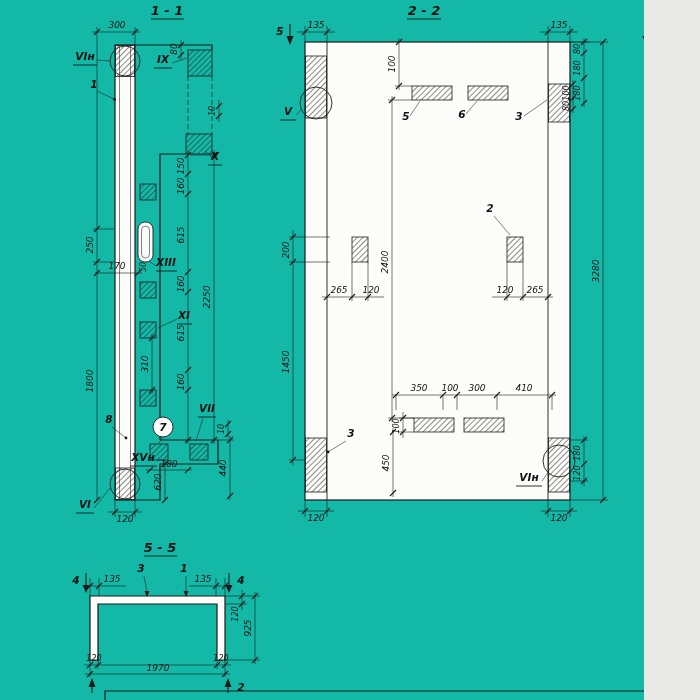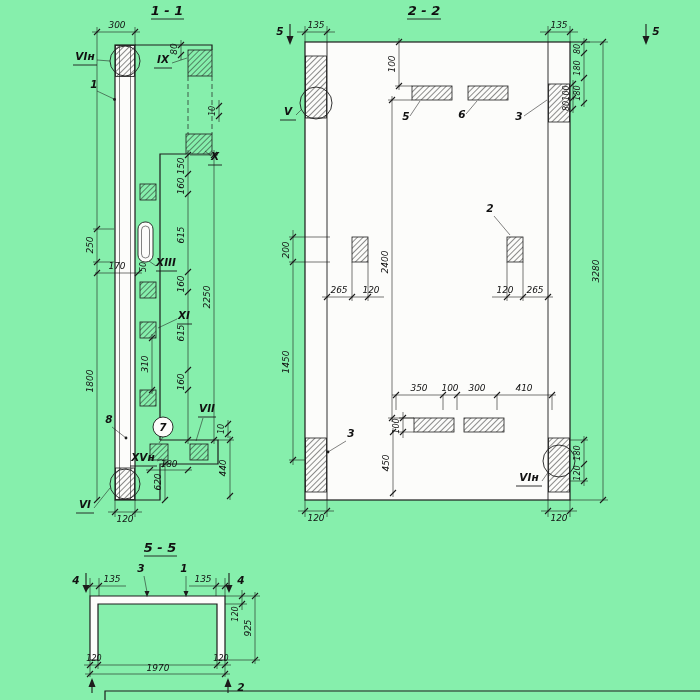--- a/index.html
+++ b/index.html
@@ -1,16 +1,16 @@
 <!DOCTYPE html>
 <html><head>
 <meta charset="utf-8">
 <style>
   html,body{margin:0;padding:0;background:#e9e9e6;}
-  .sheet{width:700px;height:700px;background:#86efac;position:relative;overflow:hidden;}
+  .sheet{width:644px;height:700px;background:#14b8a6;position:relative;overflow:hidden;}
   svg{display:block;}
   .ln{stroke:#1c1c1c;stroke-width:1.2;fill:none;}
   .med{stroke:#1c1c1c;stroke-width:.9;fill:none;}
   .thin{stroke:#1c1c1c;stroke-width:.55;fill:none;}
   .dln{stroke:#1c1c1c;stroke-width:.6;fill:none;}
   .dash{stroke:#1c1c1c;stroke-width:.7;fill:none;stroke-dasharray:5 3;}
   .tick{stroke:#1c1c1c;stroke-width:1.1;fill:none;}
   .h{fill:url(#hatch);stroke:#1c1c1c;stroke-width:.8;}
   .wh{fill:#fcfcfa;}
   text{fill:#111;font-family:"DejaVu Sans",sans-serif;font-style:italic;}

